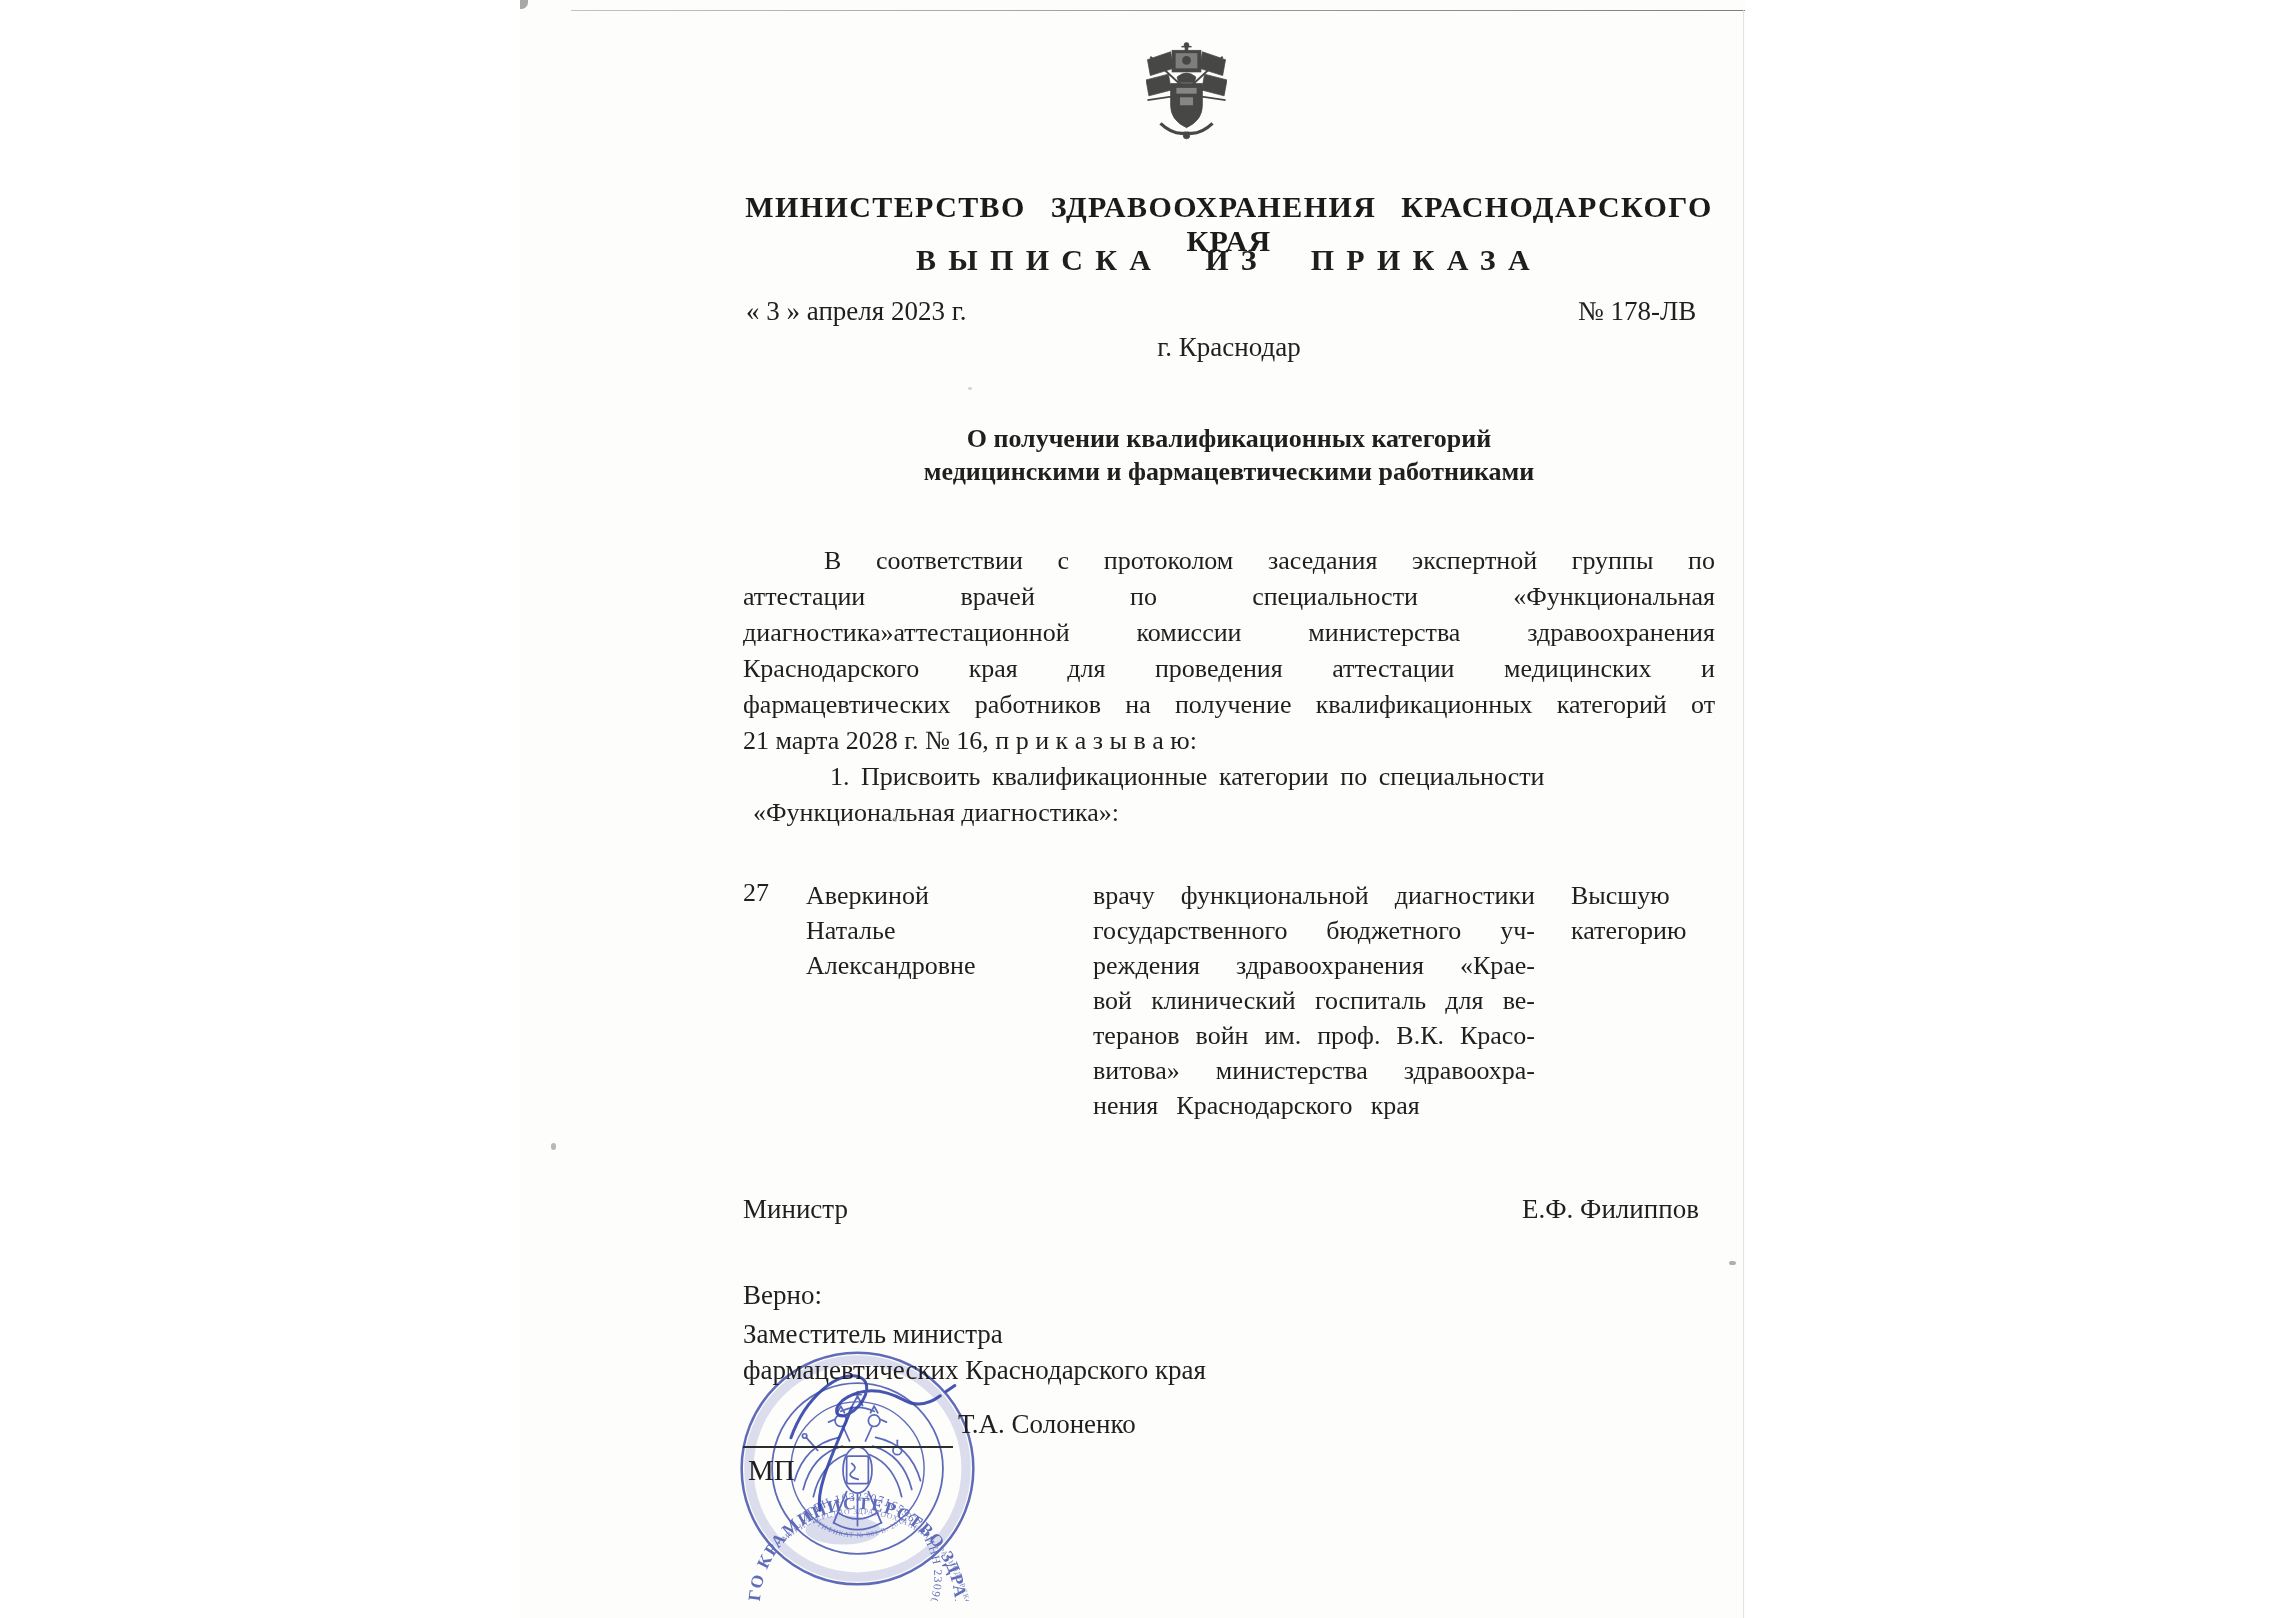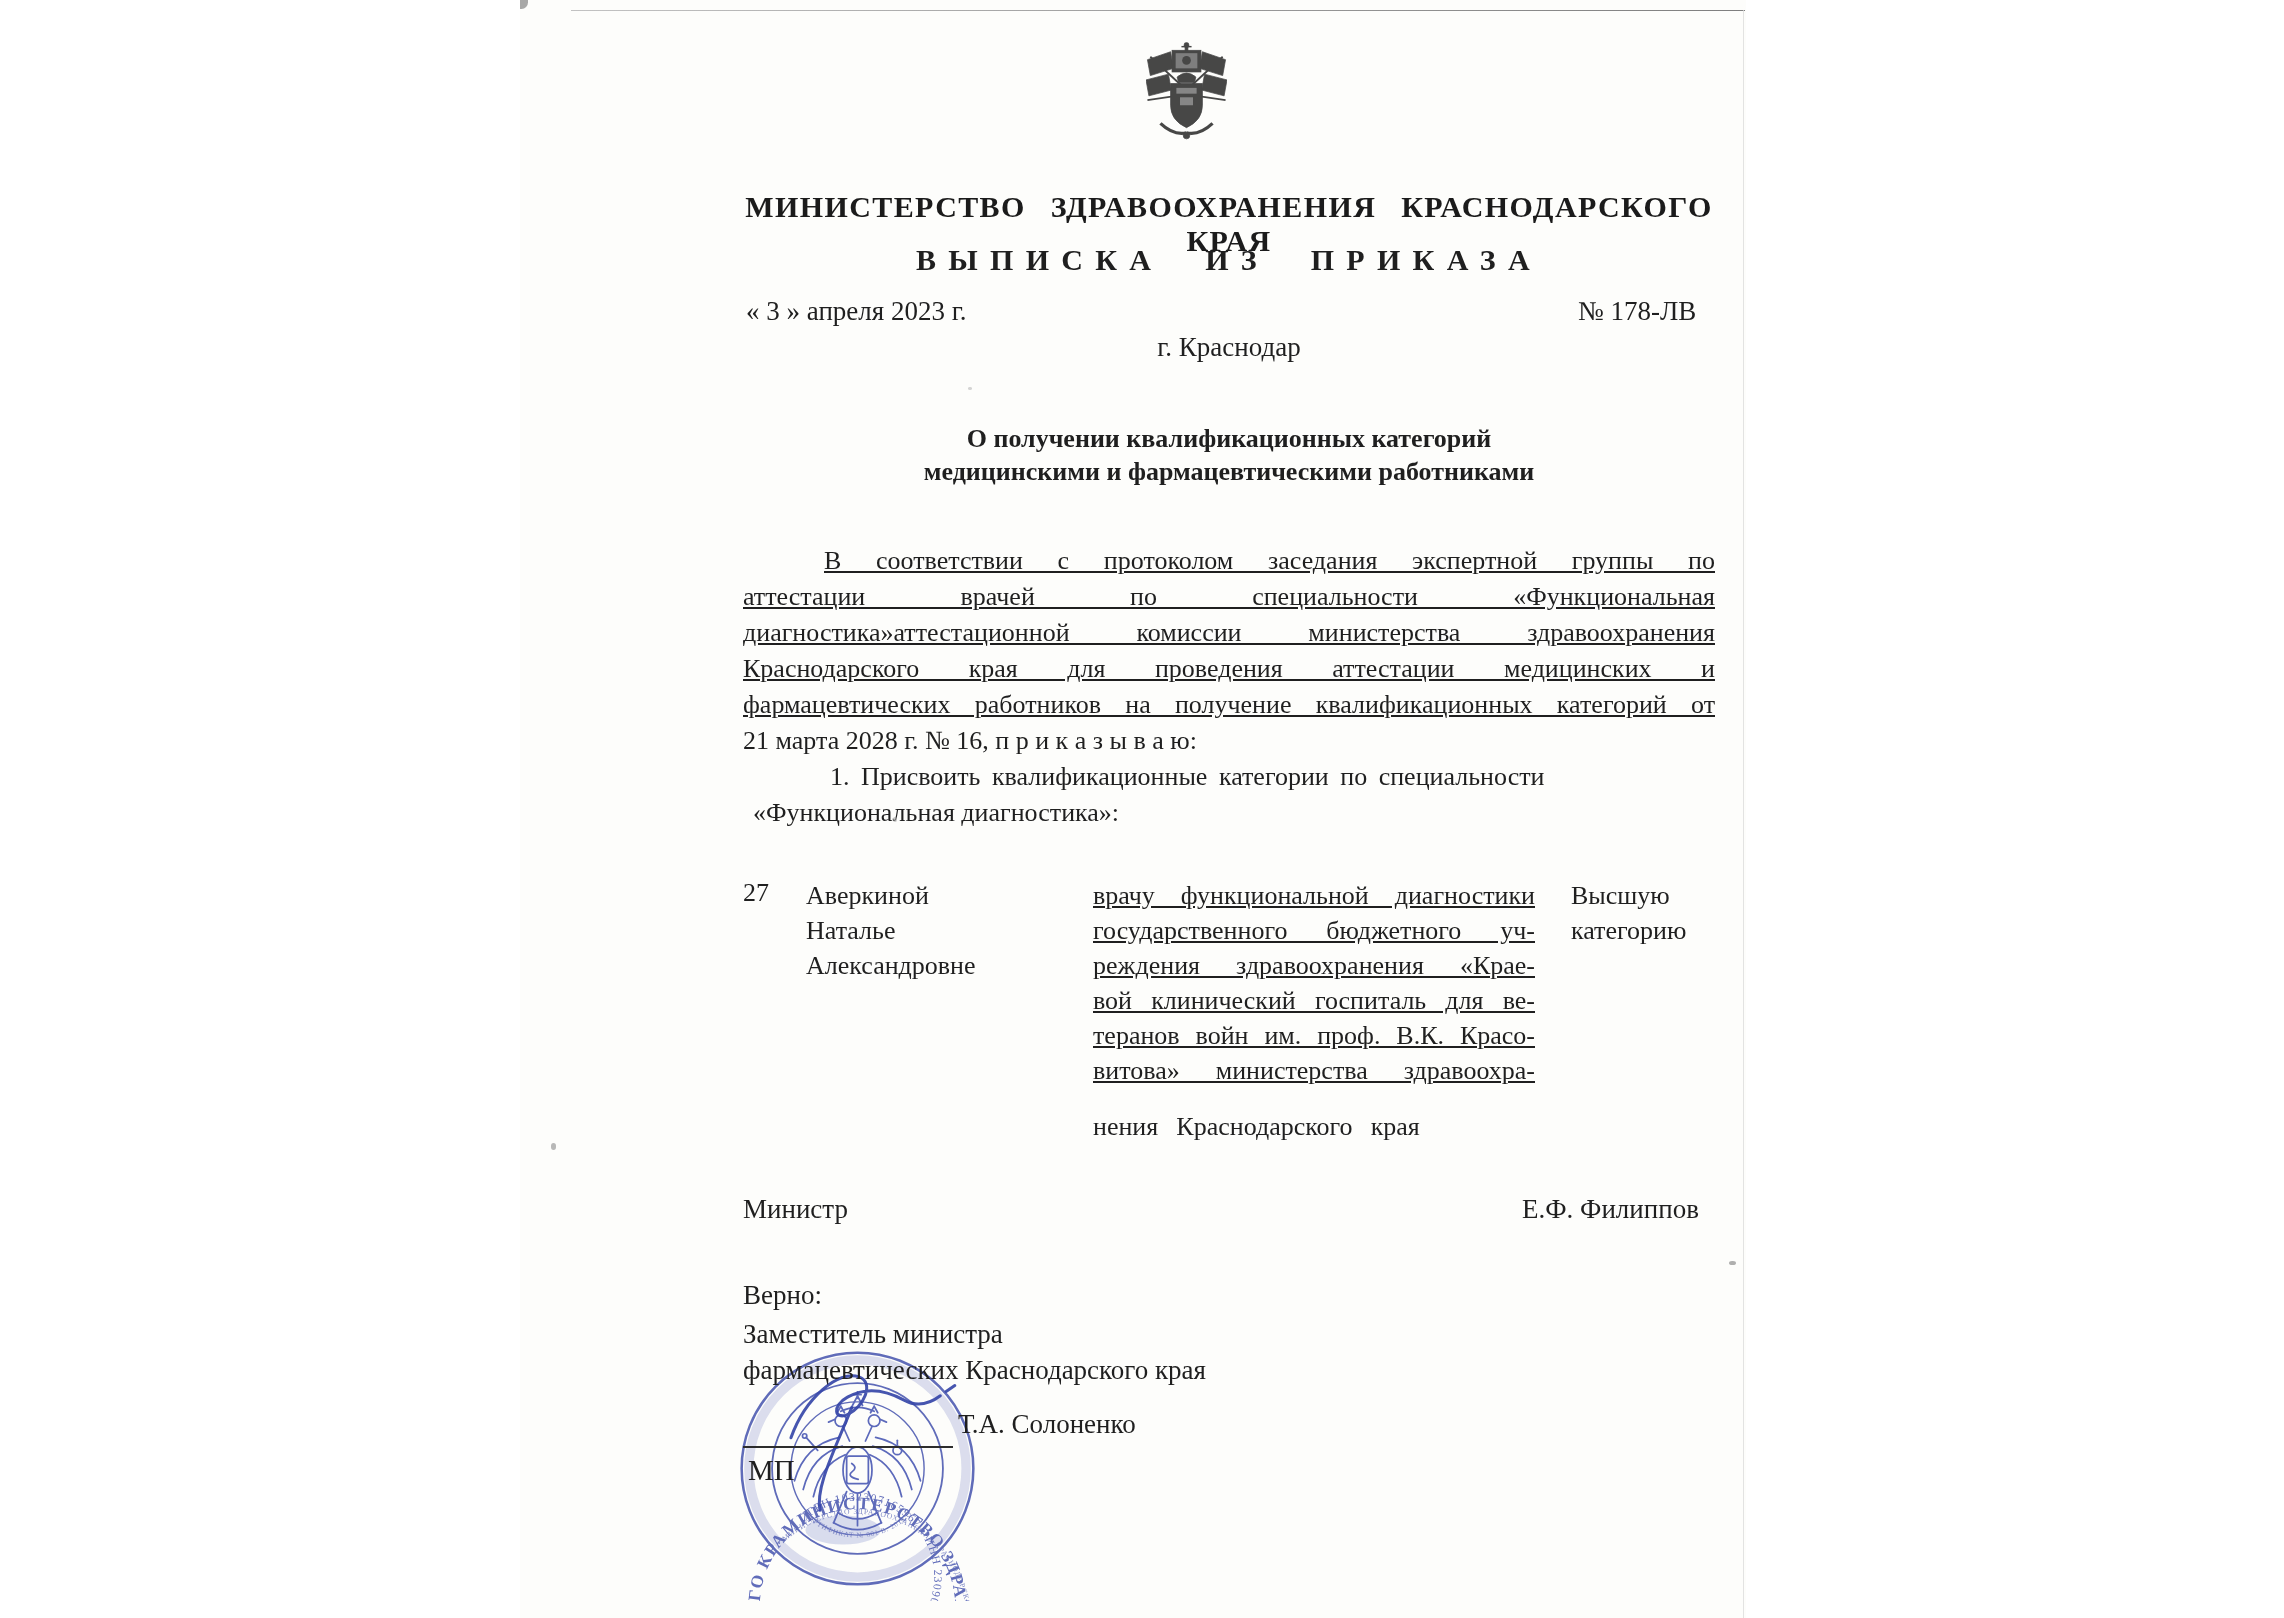--- a/index.html
+++ b/index.html
@@ -16,27 +16,27 @@
   .center{text-align:center;}
   .bold{font-weight:bold;}
   .ministry{top:190px;font-size:30px;letter-spacing:1.4px;word-spacing:16px;color:#1b1b1b;}
   .doctype{top:243px;font-size:30px;letter-spacing:12.3px;word-spacing:22px;}
   .dateline{left:746px;top:296px;font-size:27px;}
   .numline{left:1558px;top:296px;font-size:27px;margin-left:20px;}
   .cityline{top:332px;font-size:27px;}
   .subject{top:422px;font-size:26px;line-height:33px;}
   .body-block{top:543px;font-size:26px;line-height:36px;}
   .tline{white-space:nowrap;}
-  .j{white-space:normal;text-align:justify;text-align-last:justify;text-justify:inter-word;text-decoration:underline;}
+  .j{white-space:normal;text-align:justify;text-align-last:justify;text-justify:inter-word;}
   .c{white-space:normal;text-align:center;}
   .ind{text-indent:81px;}
   .ind2{text-indent:87px;}
   .ind3{text-indent:10px;}
   .ws{word-spacing:5px;}
-  .ws2{word-spacing:11.6px;margin-top:21px;}
+  .ws2{word-spacing:11.6px;}
   .row-num{left:743px;top:878px;font-size:26px;}
   .row-name{left:806px;top:878px;width:261px;font-size:26px;line-height:35px;}
   .row-pos{left:1093px;top:878px;width:442px;font-size:26px;line-height:35px;}
   .row-cat{left:1571px;top:878px;width:130px;font-size:26px;line-height:35px;}
   .minister-label{left:743px;top:1194px;font-size:27px;z-index:5;}
   .minister-name{left:1522px;top:1194px;font-size:27px;z-index:5;}
   .verno{left:743px;top:1280px;font-size:27px;z-index:5;}
   .deputy{left:743px;top:1316px;font-size:27px;line-height:36px;z-index:5;}
   .deputy-name{left:958px;top:1409px;font-size:27px;z-index:5;}
   .sig-line{left:743px;top:1446px;width:210px;height:2.2px;background:#2d2d2d;z-index:6;}

